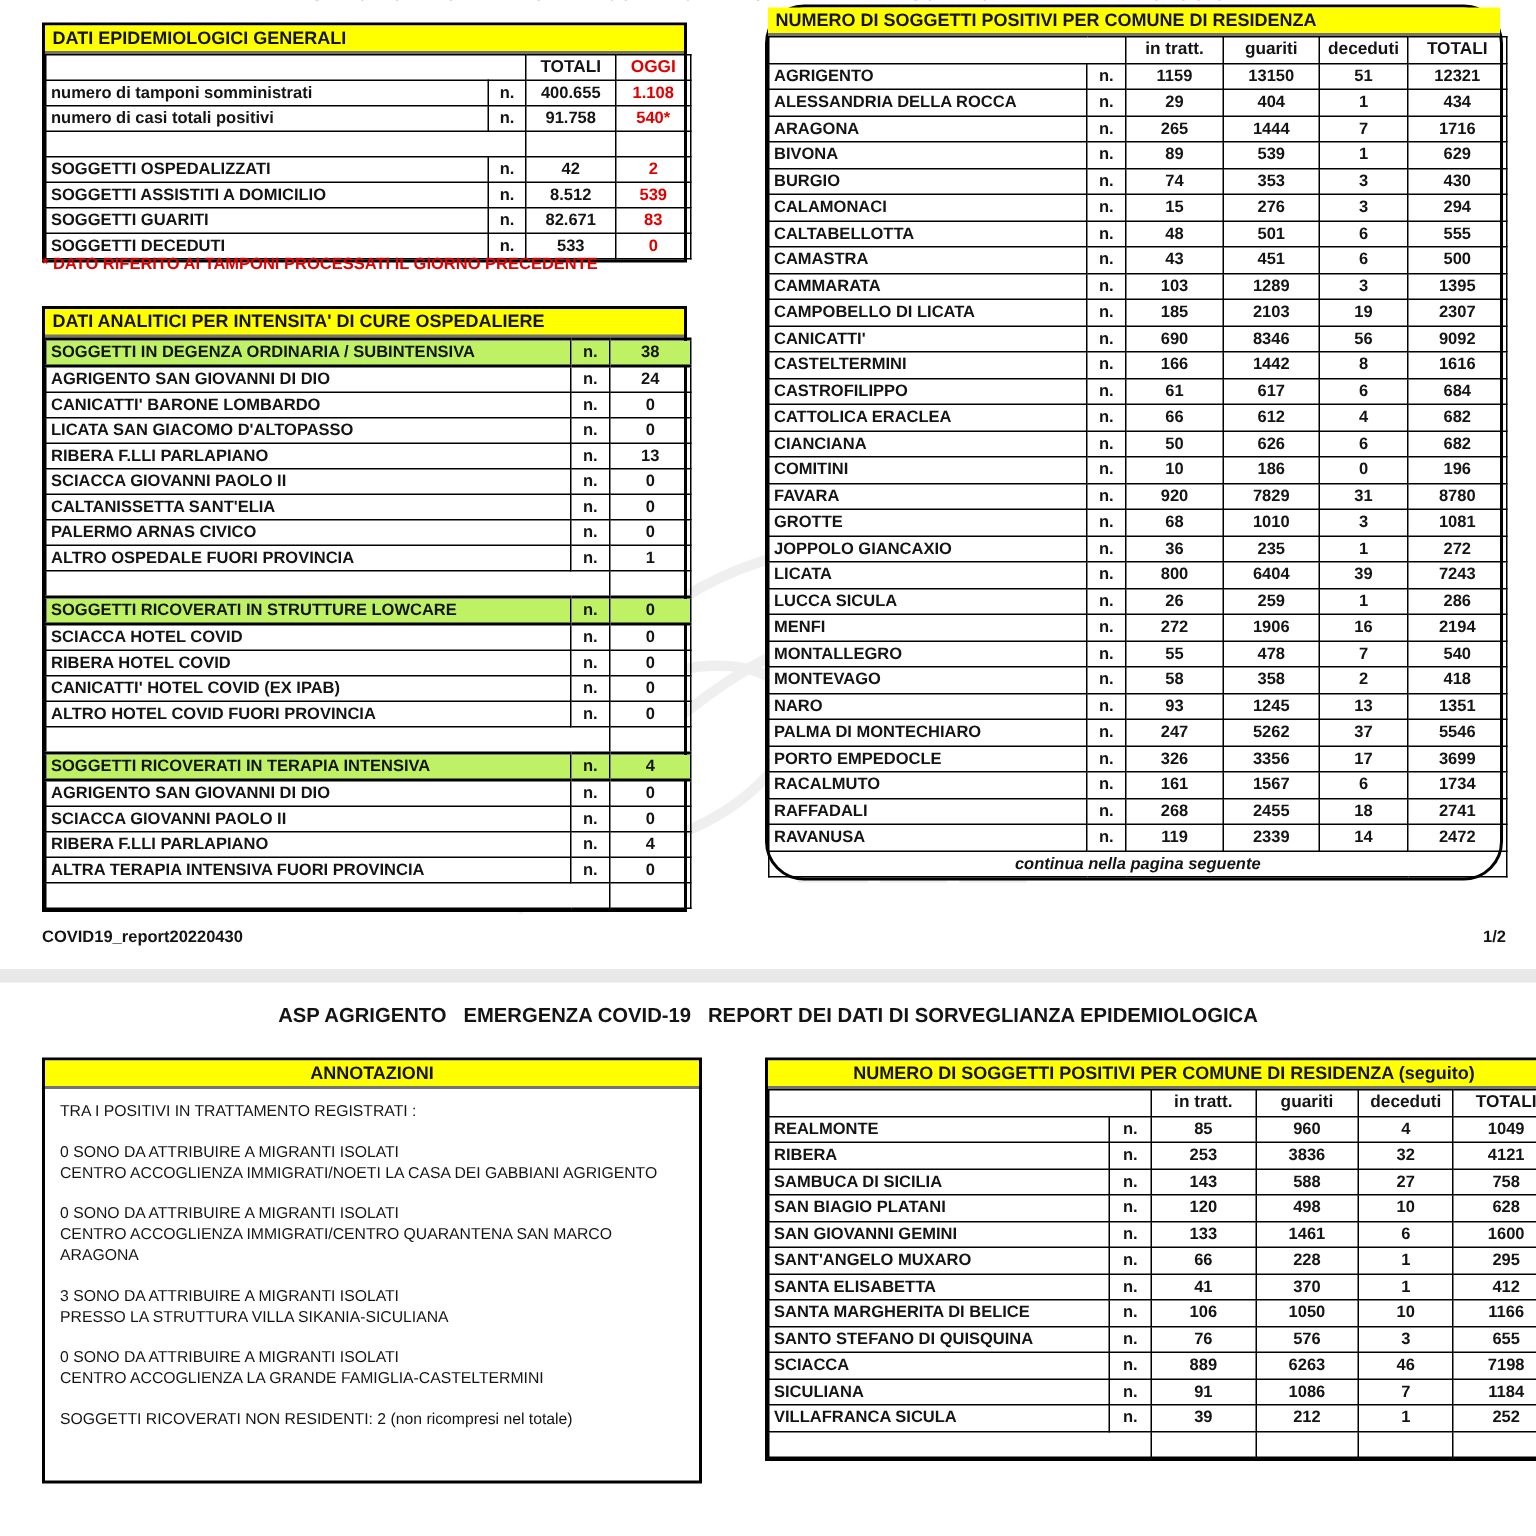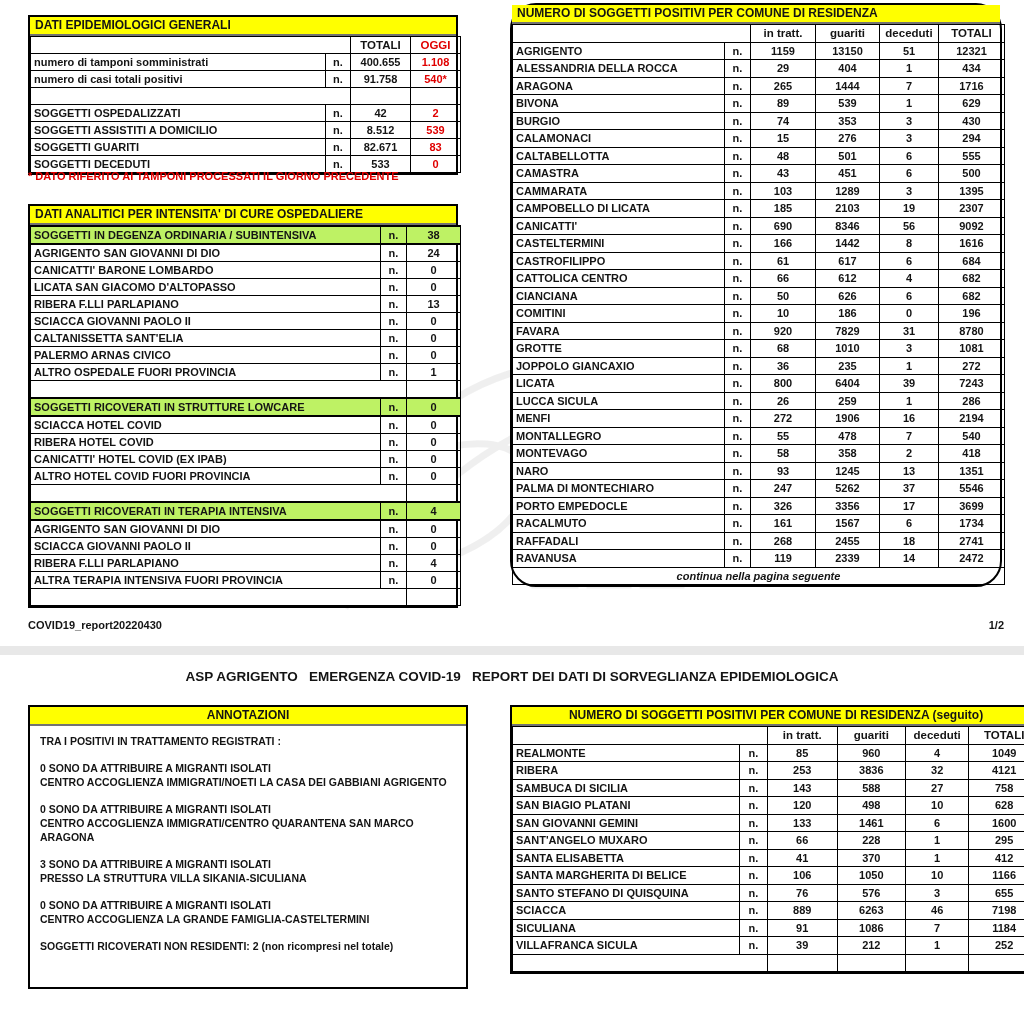--- a/index.html
+++ b/index.html
@@ -24,21 +24,21 @@
   .red{color:#e00000;}
   .hdr{font-size:11.5px;}
   tr.section td{background:#bef264;border-top:2px solid #000;border-bottom:2px solid #000;}
   .cont{text-align:center;font-style:italic;}
   .footnote{position:absolute;left:28px;top:170px;width:460px;color:#e00000;
             font-size:11px;font-weight:bold;white-space:nowrap;}
   .pfoot{position:absolute;top:619px;font-size:11px;font-weight:bold;}
   .p2title{position:absolute;top:669px;left:0;width:1024px;text-align:center;
            font-size:13.5px;font-weight:bold;white-space:pre;}
   .annot-body{padding:8px 10px;}
-  .para{margin:0 0 13px 0;white-space:pre-line;font-size:10.5px;line-height:14px;font-weight:bold;}
+  .para{margin:0 0 13px 0;white-space:pre-line;font-size:10.5px;line-height:14px;font-weight:normal;}
   .watermark{position:absolute;pointer-events:none;}
 </style>
 </head>
 <body>
 
 <div class="cutoff">
   <div class="inner">ASP AGRIGENTO   EMERGENZA COVID-19   REPORT DEI DATI DI SORVEGLIANZA EPIDEMIOLOGICA</div>
 </div>
 
 <div class="watermark" style="left:285px;top:330px;opacity:0.13;">
@@ -350,21 +350,21 @@
         </tr>
         <tr>
           <td class="lblc">CASTROFILIPPO</td>
           <td class="nc">n.</td>
           <td class="numc">61</td>
           <td class="numc">617</td>
           <td class="numc">6</td>
           <td class="numc">684</td>
         </tr>
         <tr>
-          <td class="lblc">CATTOLICA CENTRO</td>
+          <td class="lblc">CATTOLICA ERACLEA</td>
           <td class="nc">n.</td>
           <td class="numc">66</td>
           <td class="numc">612</td>
           <td class="numc">4</td>
           <td class="numc">682</td>
         </tr>
         <tr>
           <td class="lblc">CIANCIANA</td>
           <td class="nc">n.</td>
           <td class="numc">50</td>

